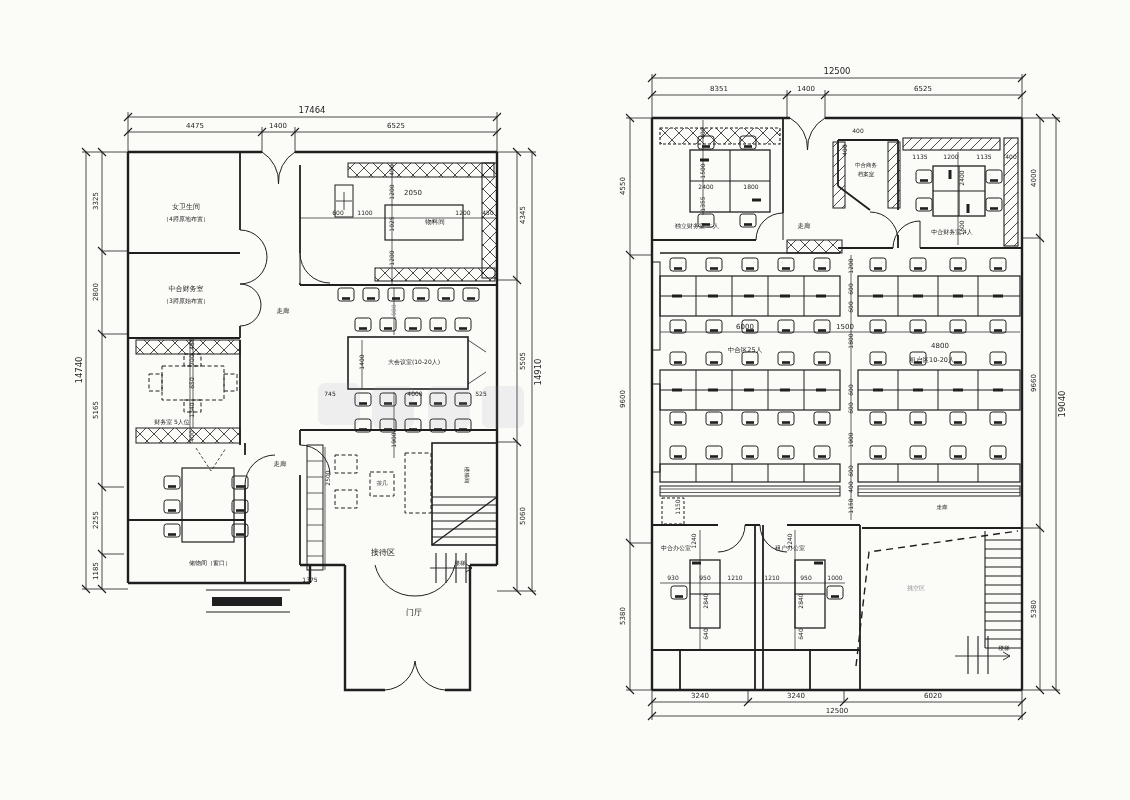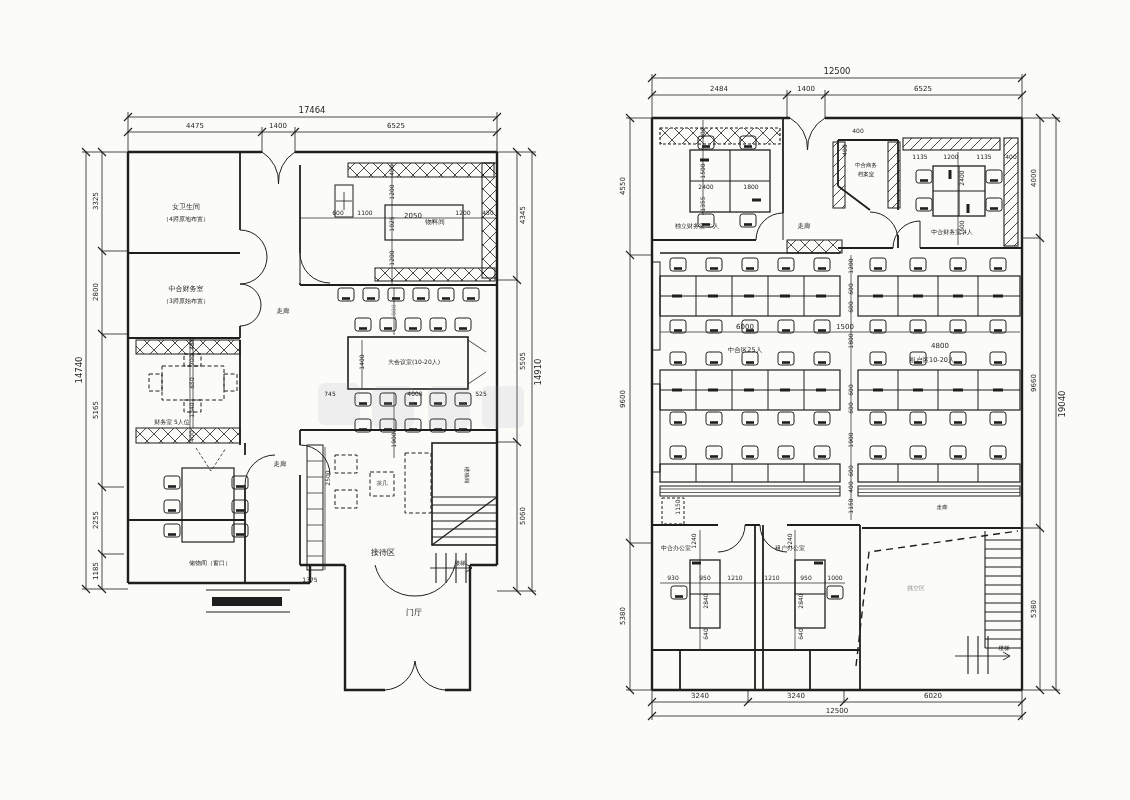--- a/index.html
+++ b/index.html
@@ -337,21 +337,21 @@
 <div class="t v" style="left:96px;top:520px">2255</div>
 <div class="t v" style="left:96px;top:571px">1185</div>
 
 <div class="t v s8" style="left:538px;top:372px">14910</div>
 <div class="t v" style="left:523px;top:215px">4345</div>
 <div class="t v" style="left:523px;top:361px">5505</div>
 <div class="t v" style="left:523px;top:516px">5060</div>
 
 <div class="t s6" style="left:338px;top:213px">600</div>
 <div class="t s6" style="left:365px;top:213px">1100</div>
-<div class="t" style="left:413px;top:216px">2050</div>
+<div class="t" style="left:413px;top:193px">2050</div>
 <div class="t s6" style="left:463px;top:213px">1200</div>
 <div class="t s6" style="left:488px;top:213px">450</div>
 <div class="t v s6" style="left:392px;top:170px">400</div>
 <div class="t v s6" style="left:392px;top:192px">1200</div>
 <div class="t v s6" style="left:392px;top:224px">1025</div>
 <div class="t v s6" style="left:392px;top:258px">1200</div>
 <div class="t v s6 faint" style="left:394px;top:312px">1980</div>
 <div class="t v s6" style="left:362px;top:362px">1400</div>
 <div class="t s6" style="left:415px;top:394px">4000</div>
 <div class="t s6" style="left:481px;top:394px">525</div>
@@ -375,21 +375,21 @@
 <div class="t rm" style="left:383px;top:553px">接待区</div>
 <div class="t s6" style="left:210px;top:563px">储物间（窗口）</div>
 <div class="t rm" style="left:414px;top:613px">门厅</div>
 <div class="t s65" style="left:283px;top:311px">走廊</div>
 <div class="t s65" style="left:280px;top:464px">走廊</div>
 <div class="t s5" style="left:382px;top:484px">茶几</div>
 <div class="t vd s5" style="left:466px;top:475px">楼梯间</div>
 <div class="t s5" style="left:460px;top:564px">楼梯</div>
 
 <div class="t s8" style="left:837px;top:71px">12500</div>
-<div class="t" style="left:719px;top:89px">2484</div>
+<div class="t" style="left:719px;top:89px">8351</div>
 <div class="t" style="left:806px;top:89px">1400</div>
 <div class="t" style="left:923px;top:89px">6525</div>
 
 <div class="t v" style="left:623px;top:186px">4550</div>
 <div class="t v" style="left:623px;top:399px">9600</div>
 <div class="t v" style="left:623px;top:616px">5380</div>
 
 <div class="t v" style="left:1034px;top:178px">4000</div>
 <div class="t v" style="left:1034px;top:383px">9660</div>
 <div class="t v" style="left:1034px;top:609px">5380</div>

